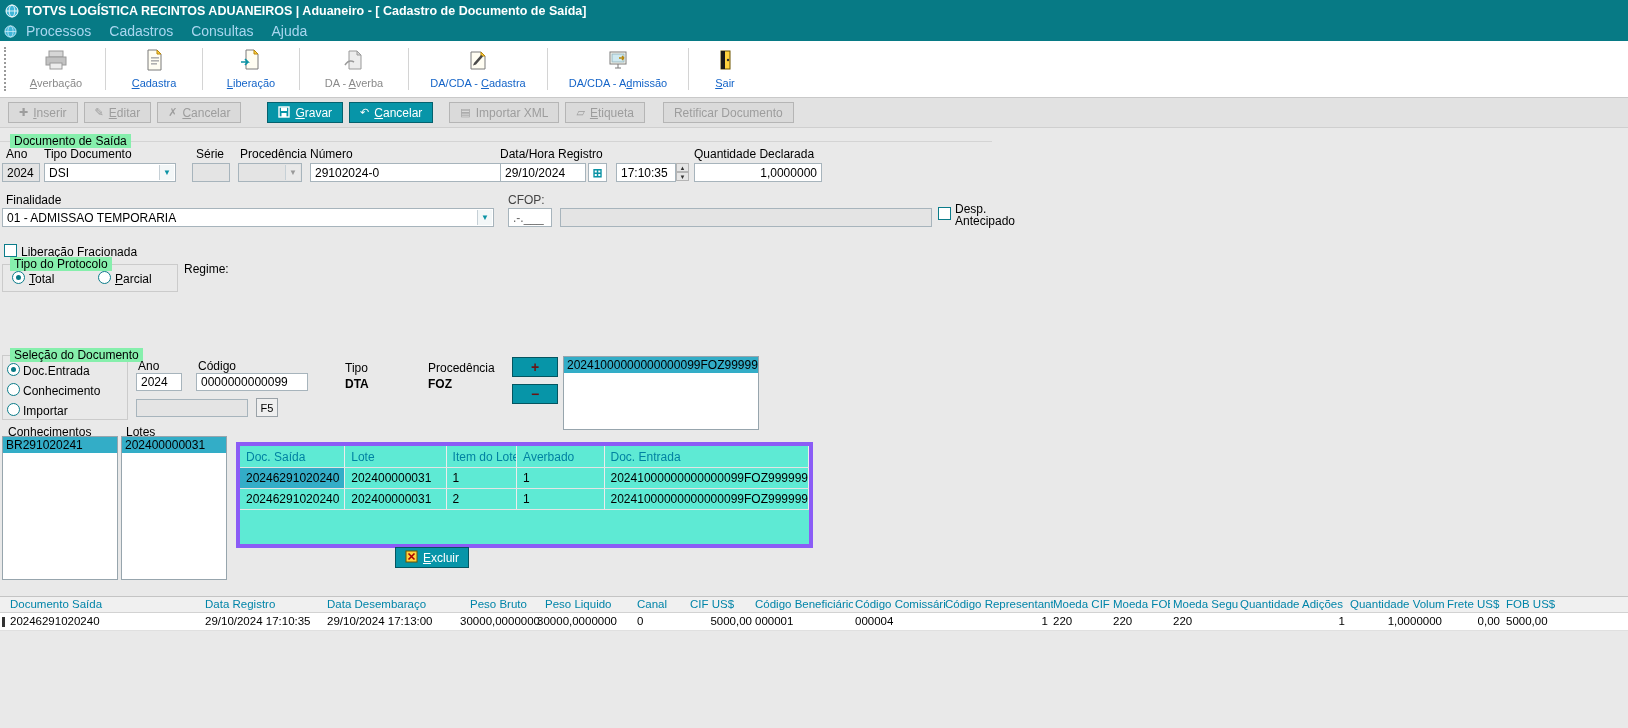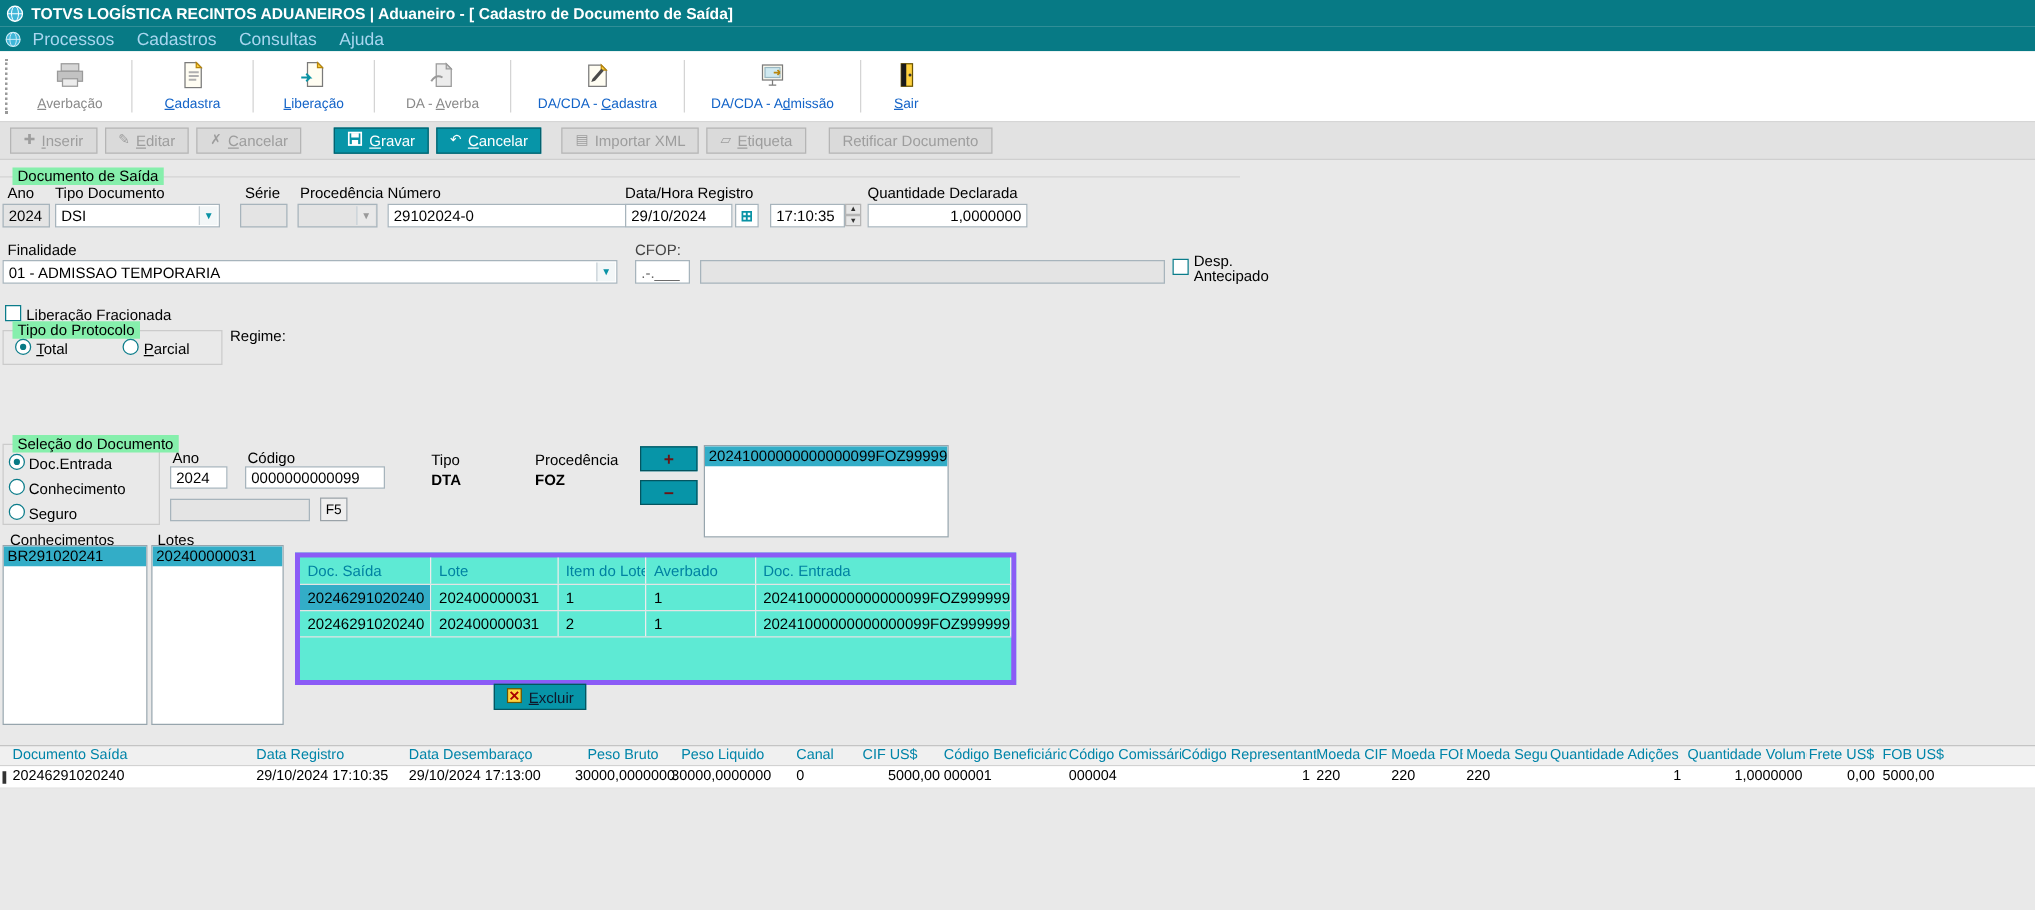--- a/index.html
+++ b/index.html
@@ -75,21 +75,21 @@
   .g-header { position:absolute; left:0; width:1628px; height:17px; background:#f0f0f0;
     border-top:1px solid #c4c4c4; border-bottom:1px solid #d2d2d2; }
   .g-row { position:absolute; left:0; width:1628px; height:18px; background:#fff; border-bottom:1px solid #e0e0e0; }
   .gh, .gc { position:absolute; top:1px; font-size:11.5px; white-space:nowrap; overflow:hidden; }
   .gh { color:#0084a8; }
   .gc { color:#000; top:2px; }
   .row-marker { position:absolute; left:2px; top:4px; width:3px; height:10px; background:#333; }
 
   .f5btn { position:absolute; height:19px; width:22px; border:1px solid #9aa2a8; background:#efefef;
     font-size:11px; display:flex; align-items:center; justify-content:center; }
-  .excluir-btn { position:absolute; height:21px; background:#0795a8; border:1px solid #045560; color:#0f172a;
+  .excluir-btn { position:absolute; height:21px; background:#0795a8; border:1px solid #045560; color:#ffffff;
     display:flex; align-items:center; gap:5px; padding:0 9px; font-size:12px; }
   .bold { font-weight:bold; }
 </style>
 </head>
 <body>
 
 <div class="screen">
 
   <div class="titlebar">
     <span style="display:flex;">
@@ -294,21 +294,21 @@
 
   <span class="albl" style="left:184px; top:262px;">Regime:</span>
 
   <div class="gbox" style="left:2px; top:355px; width:126px; height:65px;"></div>
   <span class="glabel" style="left:10px; top:348px;">Seleção do Documento</span>
   <span class="radio sel" style="position:absolute; left:7px; top:363px;"></span>
   <span class="albl" style="left:23px; top:364px;">Doc.Entrada</span>
   <span class="radio" style="position:absolute; left:7px; top:383px;"></span>
   <span class="albl" style="left:23px; top:384px;">Conhecimento</span>
   <span class="radio" style="position:absolute; left:7px; top:403px;"></span>
-  <span class="albl" style="left:23px; top:404px;">Seguro</span>
+  <span class="albl" style="left:23px; top:404px;">Importar</span>
 
   <span class="albl" style="left:138px; top:359px;">Ano</span>
   <div class="fld" style="left:136px; top:373px; width:46px; height:18px;">2024</div>
   <span class="albl" style="left:198px; top:359px;">Código</span>
   <div class="fld" style="left:196px; top:373px; width:112px; height:18px;">0000000000099</div>
 
   <span class="albl" style="left:345px; top:361px;">Tipo</span>
   <span class="albl bold" style="left:345px; top:377px;">DTA</span>
   <span class="albl" style="left:428px; top:361px;">Procedência</span>
   <span class="albl bold" style="left:428px; top:377px;">FOZ</span>

